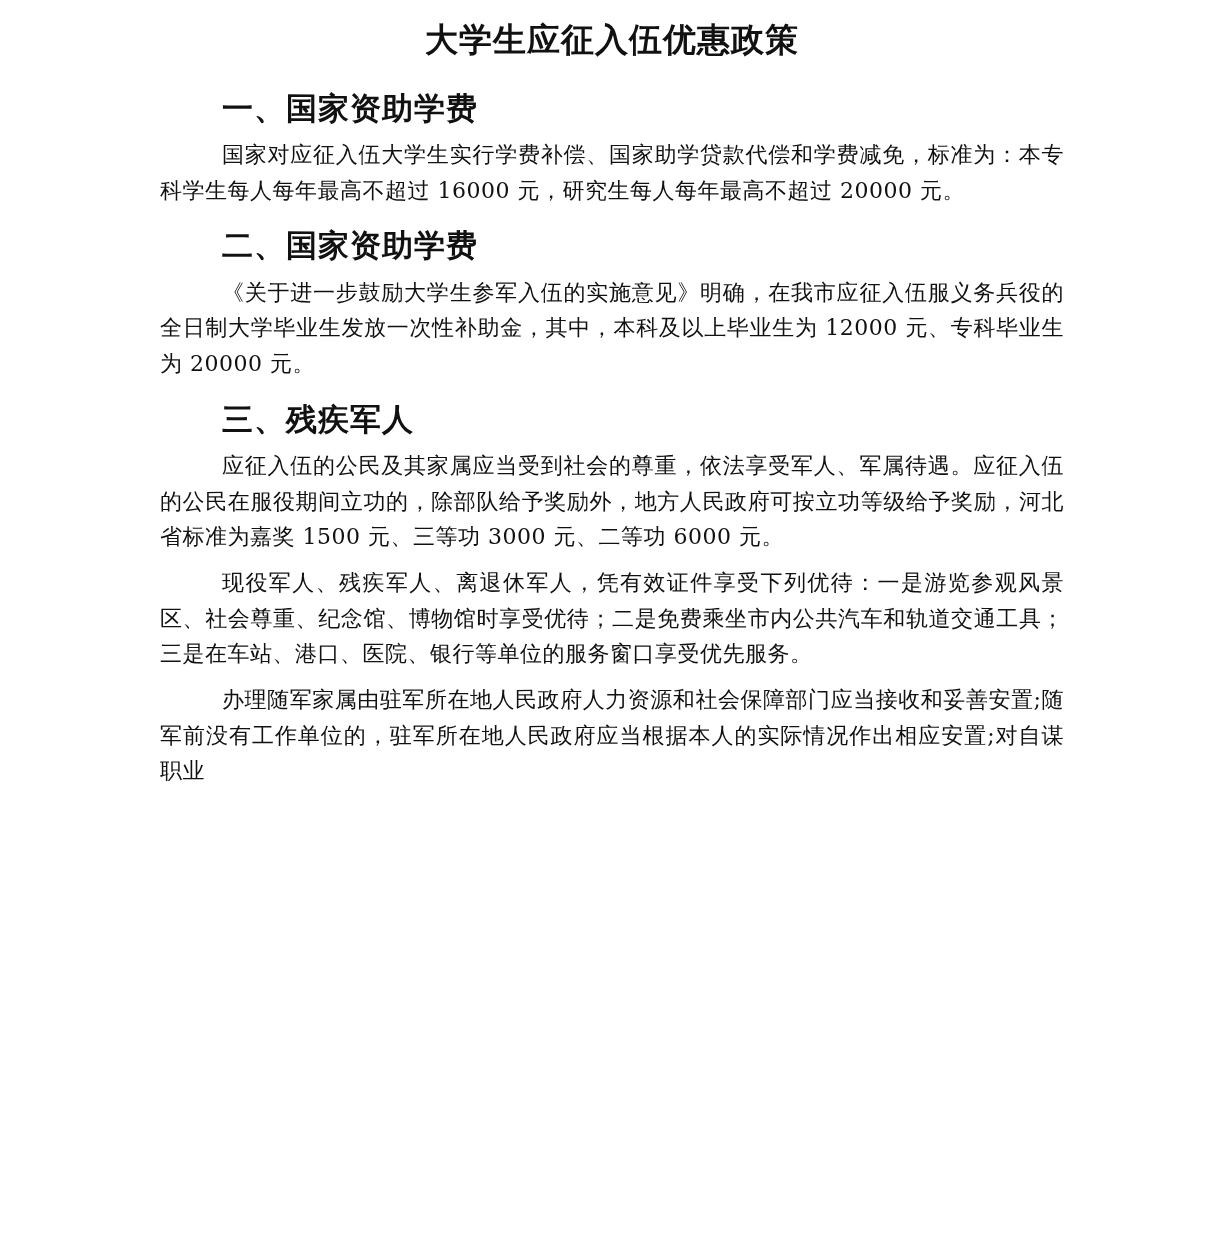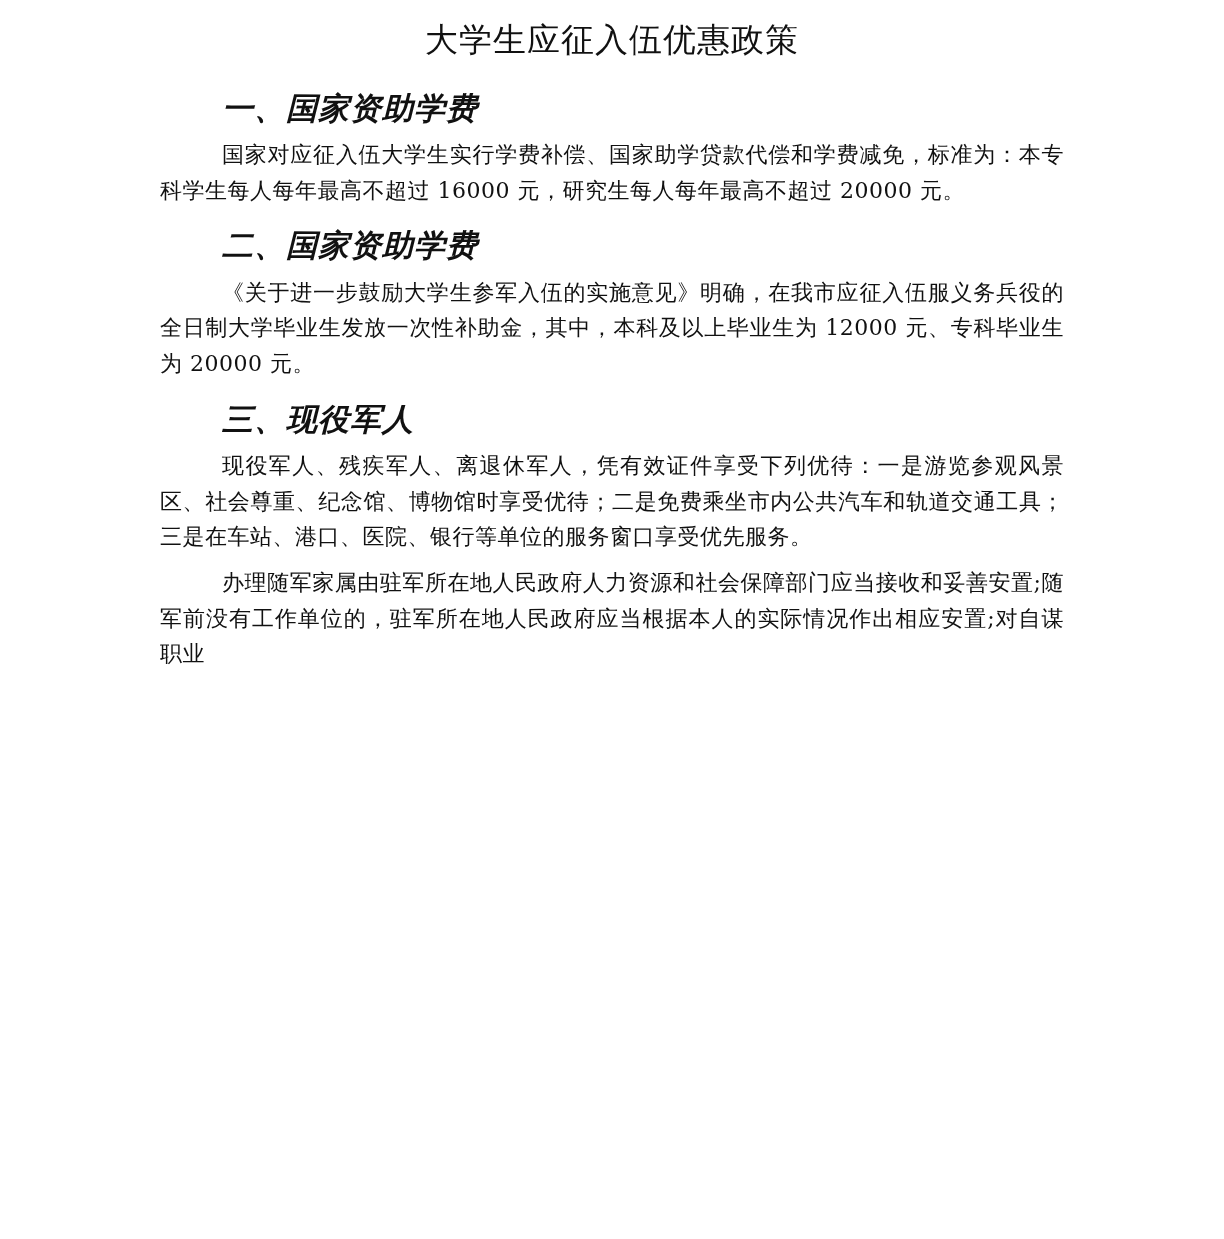--- a/index.html
+++ b/index.html
@@ -16,35 +16,34 @@
   .page {
     width: 1224px;
     min-height: 1239px;
     box-sizing: border-box;
     padding: 10px 160px 0 160px;
     position: relative;
   }
   .doc-title {
     text-align: center;
     font-size: 33px;
-    font-weight: 400;
+    font-weight: 700;
     letter-spacing: 1px;
     line-height: 1.35;
     margin: 8px 0 22px 0;
     font-family: "DejaVu Sans", "Liberation Sans", sans-serif;
   }
   .section-heading {
     font-size: 31px;
     font-weight: 700;
     line-height: 1.5;
     margin: 14px 0 6px 0;
     text-indent: 62px;
     letter-spacing: 1px;
     font-family: "DejaVu Sans", "Liberation Sans", sans-serif;
-    font-style: italic;
   }
   .para {
     font-size: 22px;
     line-height: 1.62;
     text-indent: 62px;
     margin: 4px 0 10px 0;
     text-align: justify;
     text-justify: inter-ideograph;
     letter-spacing: 0.5px;
   }
@@ -58,17 +57,18 @@
 <div class="page">
 
   <h1 class="doc-title">大学生应征入伍优惠政策</h1>
 
   <h2 class="section-heading">一、国家资助学费</h2>
   <p class="para">国家对应征入伍大学生实行学费补偿、国家助学贷款代偿和学费减免，标准为：本专科学生每人每年最高不超过 16000 元，研究生每人每年最高不超过 20000 元。</p>
 
   <h2 class="section-heading">二、国家资助学费</h2>
   <p class="para">《关于进一步鼓励大学生参军入伍的实施意见》明确，在我市应征入伍服义务兵役的全日制大学毕业生发放一次性补助金，其中，本科及以上毕业生为 12000 元、专科毕业生为 20000 元。</p>
 
-  <h2 class="section-heading">三、现役军人</h2>
+  <h2 class="section-heading">三、残疾军人</h2>
+  <p class="para">应征入伍的公民及其家属应当受到社会的尊重，依法享受军人、军属待遇。应征入伍的公民在服役期间立功的，除部队给予奖励外，地方人民政府可按立功等级给予奖励，河北省标准为嘉奖 1500 元、三等功 3000 元、二等功 6000 元。</p>
   <p class="para">现役军人、残疾军人、离退休军人，凭有效证件享受下列优待：一是游览参观风景区、社会尊重、纪念馆、博物馆时享受优待；二是免费乘坐市内公共汽车和轨道交通工具；三是在车站、港口、医院、银行等单位的服务窗口享受优先服务。</p>
   <p class="para">办理随军家属由驻军所在地人民政府人力资源和社会保障部门应当接收和妥善安置;随军前没有工作单位的，驻军所在地人民政府应当根据本人的实际情况作出相应安置;对自谋职业</p>
 
 </div>
 
 </body></html>

